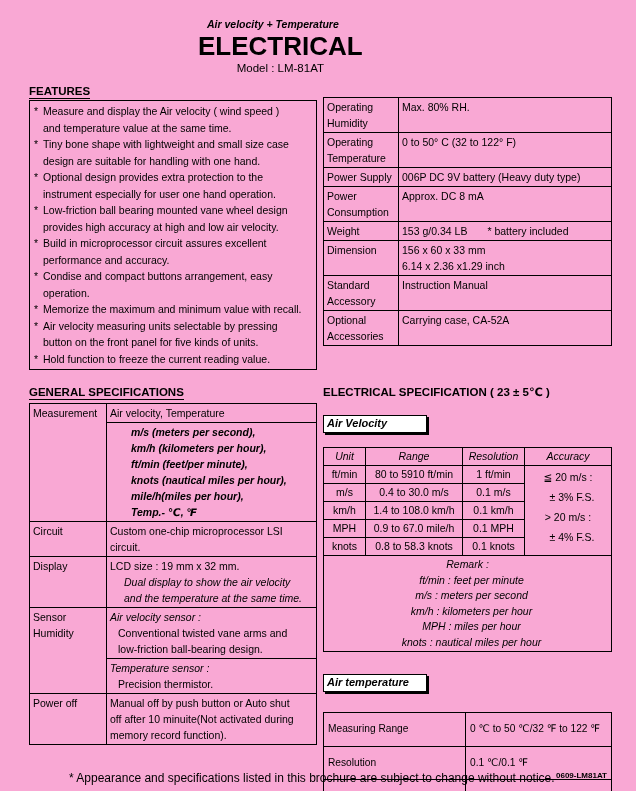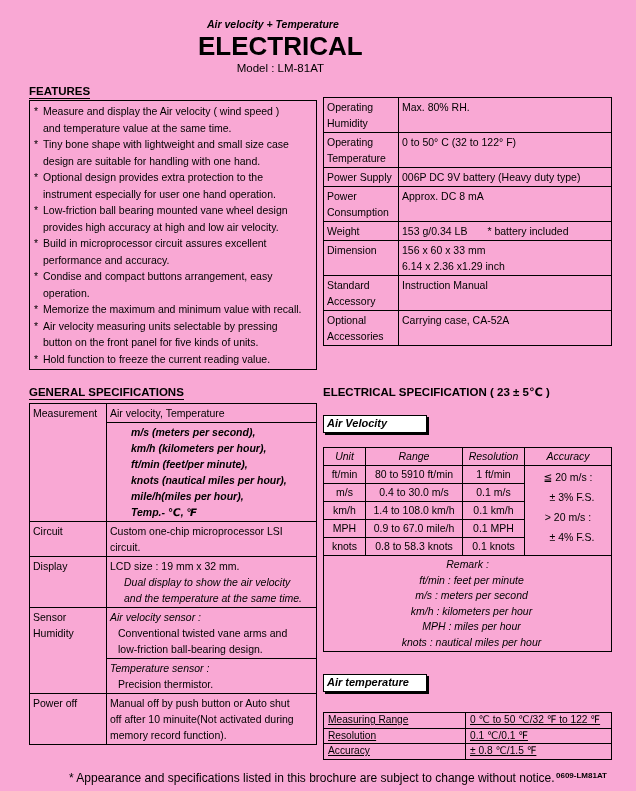--- a/index.html
+++ b/index.html
@@ -55,21 +55,21 @@
          line-height:13px; padding:1px 0 2px 3px; }
   .tag1 { margin-top:16px; }
   .tag2 { margin-top:22px; }
   table.av { margin-top:14px;text-align:center; }
   table.av td { line-height:15px; }
   td.acc { padding-top:2px; }
   td.acc div { line-height:20px; }
   td.remark-cell { padding:2px 4px 16px 4px; }
   td.remark-cell div { line-height:15.5px; }
   table.at { margin-top:20px; }
-  table.at td { line-height:12.5px; font-size:10.2px; padding:1px 4px;text-decoration:underline; }
+  table.at td { line-height:12.5px; font-size:10.2px; padding:10px 4px; }
 
   
   .footer { position:absolute; left:29px; top:771px; width:578px;
             display:flex; justify-content:space-between; align-items:flex-start; }
   .f-notice { font-size:12px;padding-left:40px; }
   .f-code { font-size:8px; font-weight:bold; }
 </style>
 </head>
 <body>
 

